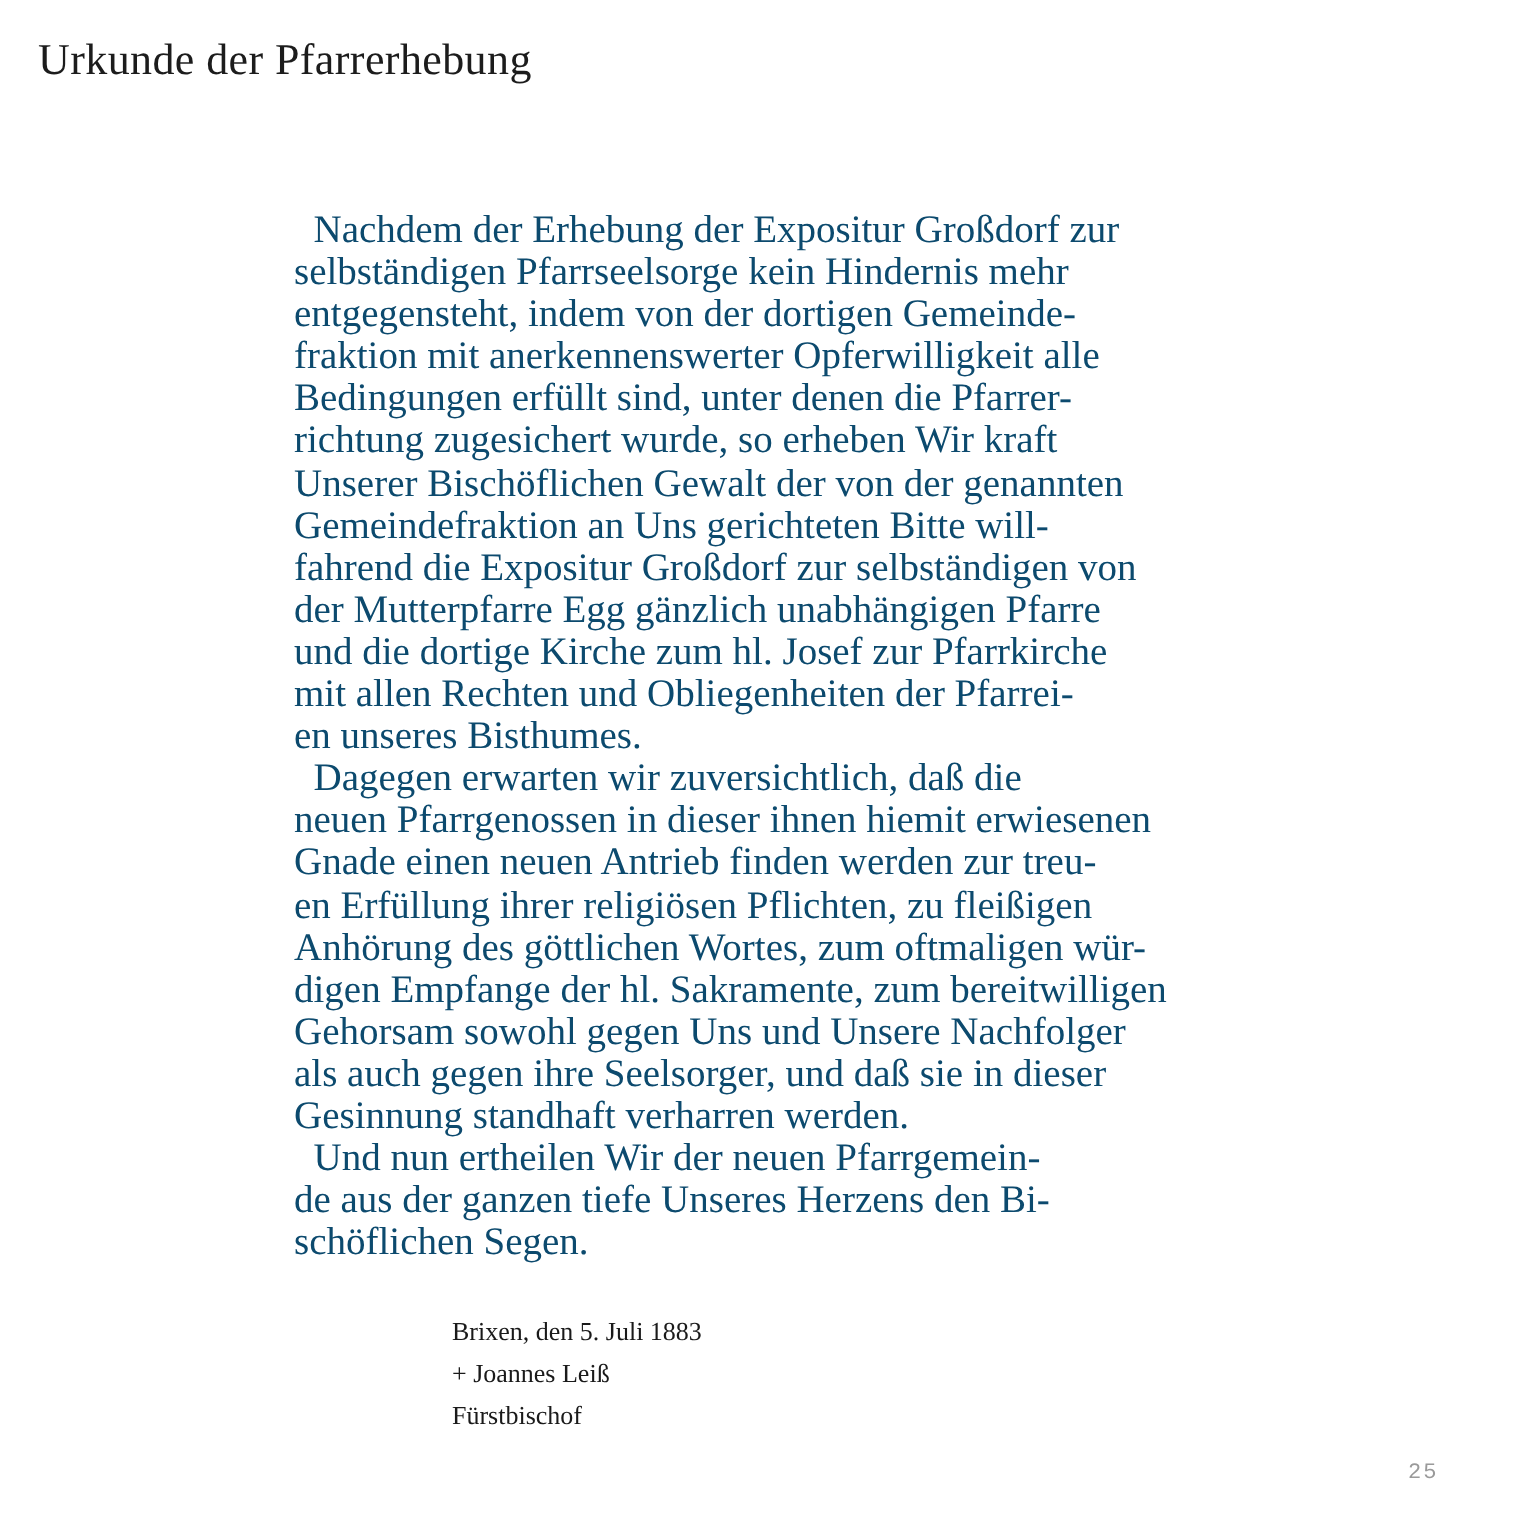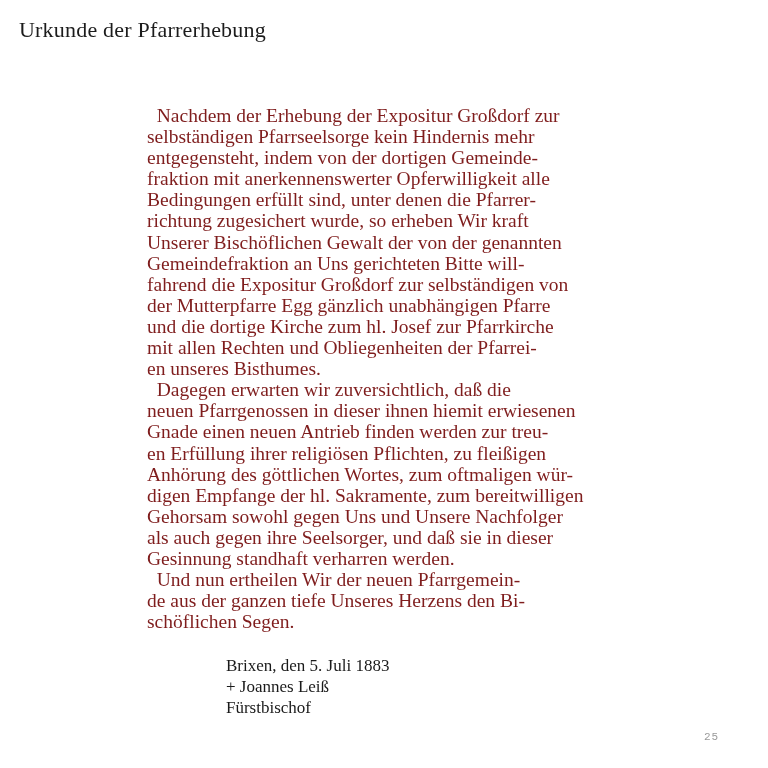--- a/index.html
+++ b/index.html
@@ -29,27 +29,27 @@
     white-space: pre;
   }
   .body-text {
     position: absolute;
     left: 147px;
     top: 105px;
     width: 460px;
     font-size: 19.5px;
     line-height: 21.1px;
     white-space: pre;
-    color: #7f1d1d;
+    color: #0c4a6e;
   }
   .signature {
     position: absolute;
     left: 226px;
     top: 655px;
-    font-size: 17px;
+    font-size: 13px;
     line-height: 21.1px;
     white-space: pre;
     color: #1a1a1a;
   }
   .page-number {
     position: absolute;
     left: 704px;
     top: 731px;
     font-size: 11px;
     letter-spacing: 1px;

